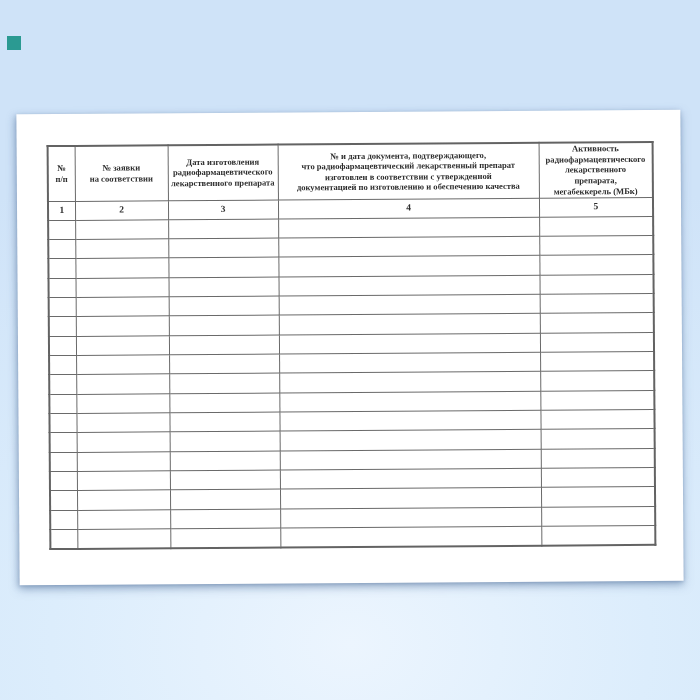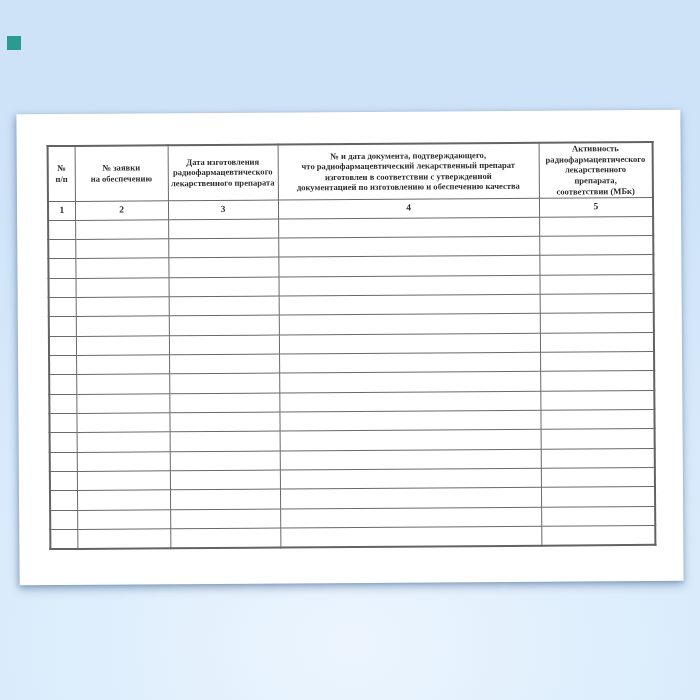--- a/index.html
+++ b/index.html
@@ -89,33 +89,33 @@
       <col style="width:93px">
       <col style="width:110px">
       <col style="width:261px">
       <col style="width:114px">
     </colgroup>
     <thead>
       <tr class="header-row">
         <th>№
 п/п</th>
         <th>№ заявки
-на обеспечению</th>
+на соответствии</th>
         <th>Дата изготовления
 радиофармацевтического
 лекарственного препарата</th>
         <th>№ и дата документа, подтверждающего,
 что радиофармацевтический лекарственный препарат
 изготовлен в соответствии с утвержденной
 документацией по изготовлению и обеспечению качества</th>
         <th>Активность
 радиофармацевтического
 лекарственного
 препарата,
-соответствии (МБк)</th>
+мегабеккерель (МБк)</th>
       </tr>
       <tr class="numbers-row">
         <td>1</td>
         <td>2</td>
         <td>3</td>
         <td>4</td>
         <td>5</td>
       </tr>
     </thead>
     <tbody id="empty-rows">

